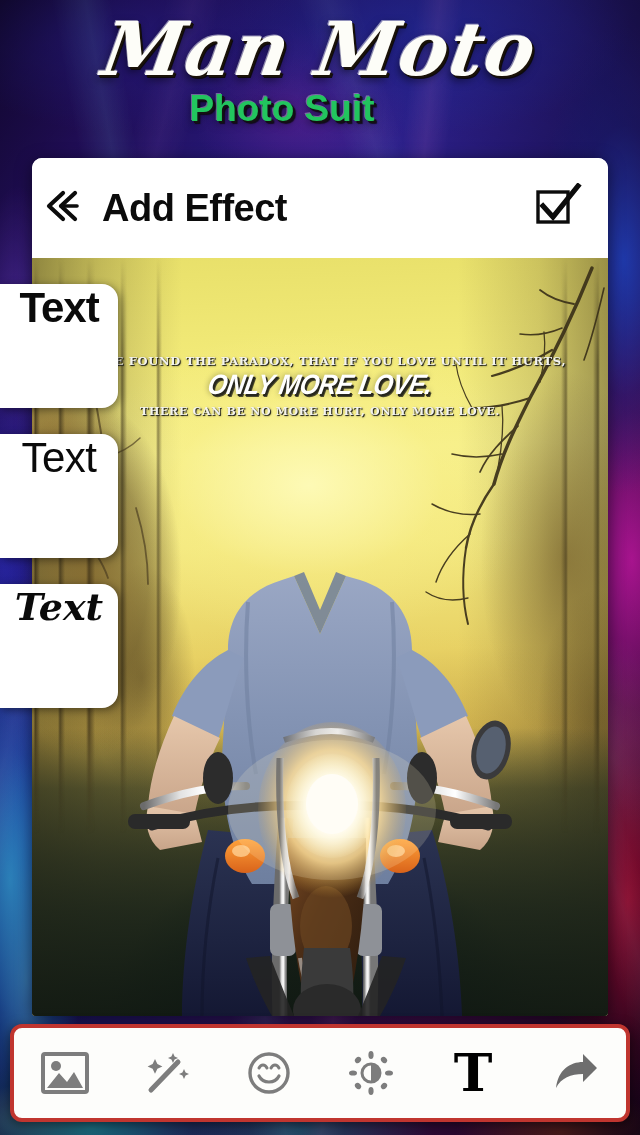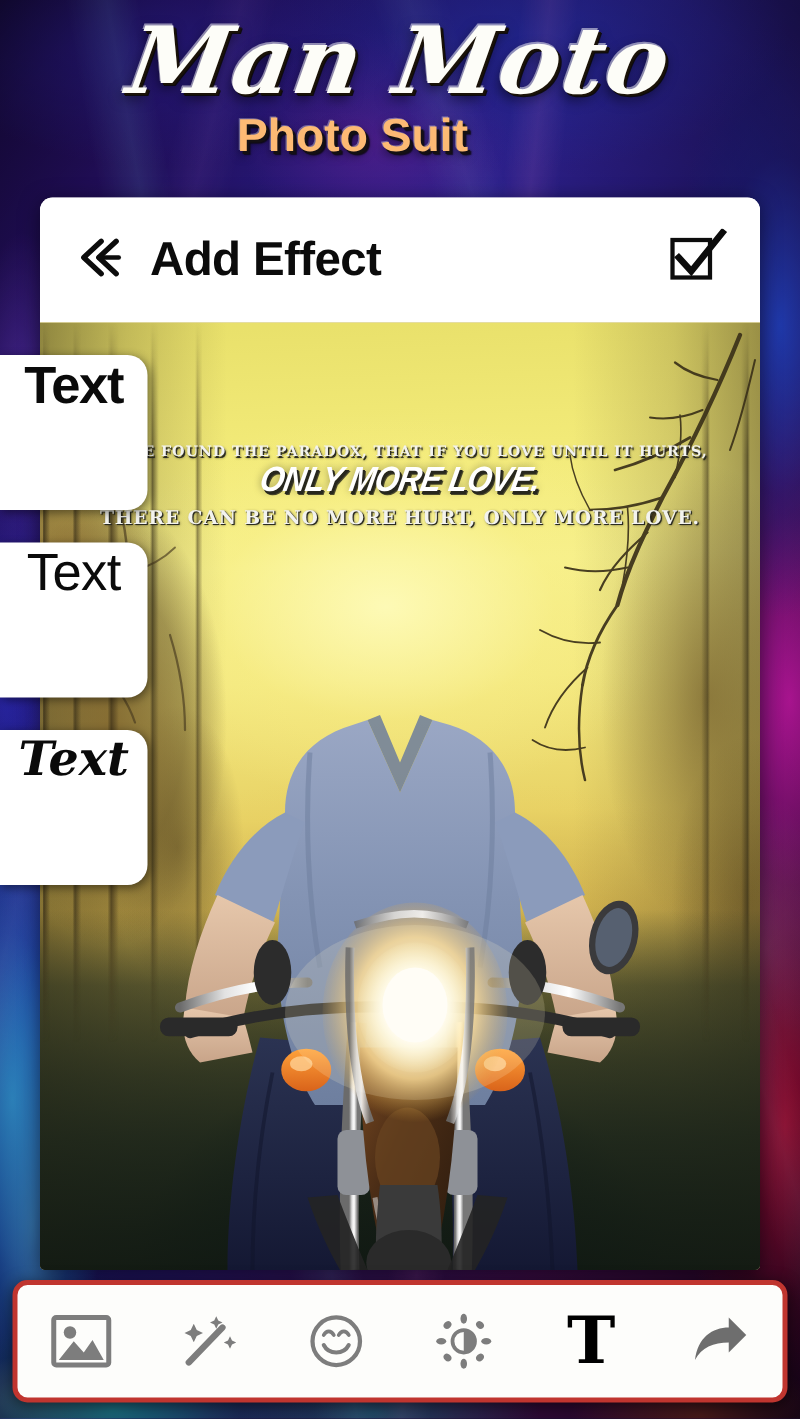--- a/index.html
+++ b/index.html
@@ -99,21 +99,21 @@
        3px 3px 0 rgba(10,8,4,0.85),
       -1px -1px 0 rgba(255,255,255,0.5),
        0 4px 10px rgba(0,0,0,0.6);
     transform: skewX(-9deg);
   }
   .brand-sub {
     font-family: "Liberation Sans", sans-serif;
     font-weight: 700;
     font-size: 37px;
     line-height: 42px;
-    color: #fdba74;
+    color: #22c55e;
     margin-top: -4px;
     padding-right: 76px;
     text-shadow:
        2px 2px 0 #141014,
        3px 3px 1px rgba(10,8,10,0.8),
       -1px -1px 0 rgba(255,255,255,0.35),
        0 3px 8px rgba(0,0,0,0.55);
   }
 
   
@@ -130,21 +130,21 @@
     z-index: 7;
   }
 
   
   .editor-header {
     position: relative;
     height: 100px;
     background: #ffffff;
     display: flex;
     align-items: center;
-    padding: 0 24px 0 22px;
+    padding: 0 24px 0 4px;
   }
   .back-btn {
     width: 54px;
     height: 54px;
     display: flex;
     align-items: center;
     justify-content: center;
     flex: 0 0 auto;
     cursor: pointer;
   }
@@ -246,21 +246,21 @@
   }
   .quote-line1, .quote-line3 {
     font-family: "DejaVu Serif", serif;
     font-weight: 700;
     font-size: 11.5px;
     letter-spacing: 0.7px;
     color: #f3f3ee;
     text-shadow: 1px 1px 0 #2c2c22, 1px 1px 2px rgba(0,0,0,0.65);
     white-space: nowrap;
   }
-  .quote-line3 { font-size: 15px; margin-top: 6px; }
+  .quote-line3 { font-size: 11px; margin-top: 6px; }
   .quote-line2 {
     font-family: "Liberation Sans", sans-serif;
     font-weight: 700;
     font-style: italic;
     font-size: 25px;
     letter-spacing: -0.5px;
     color: #ffffff;
     transform: skewX(-10deg) scaleY(1.12);
     margin: 2px 0 1px;
     text-shadow:

